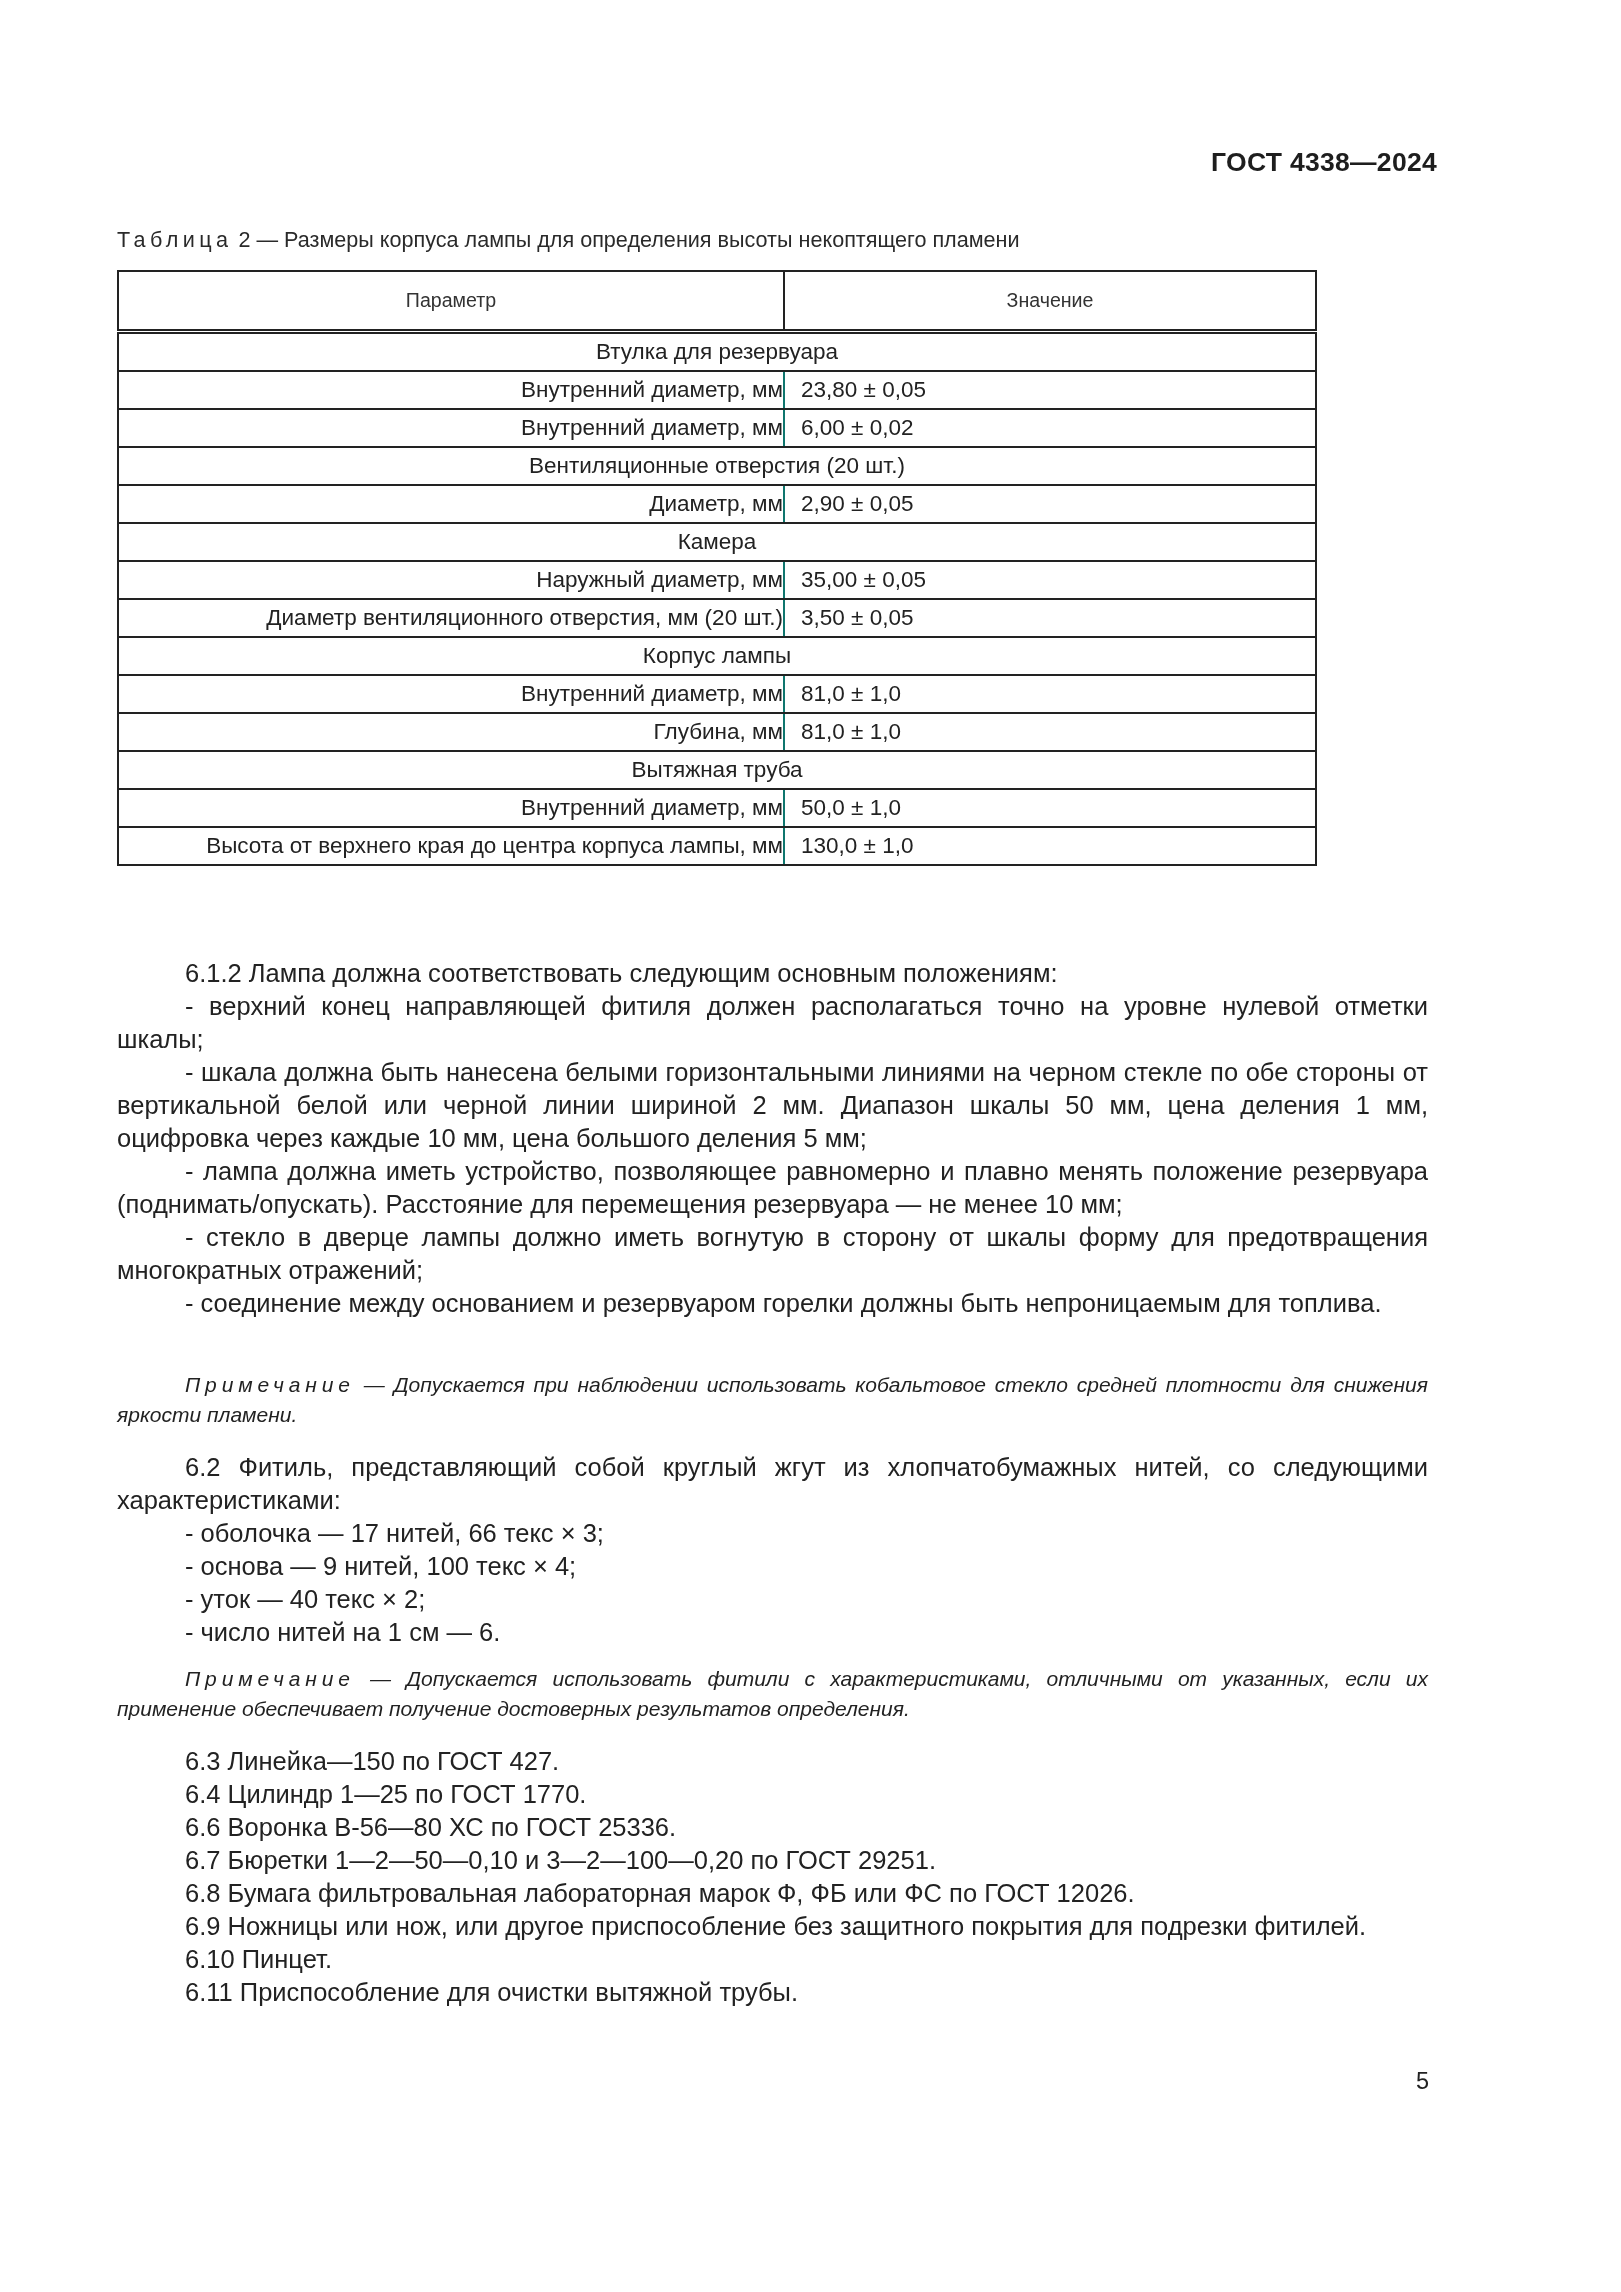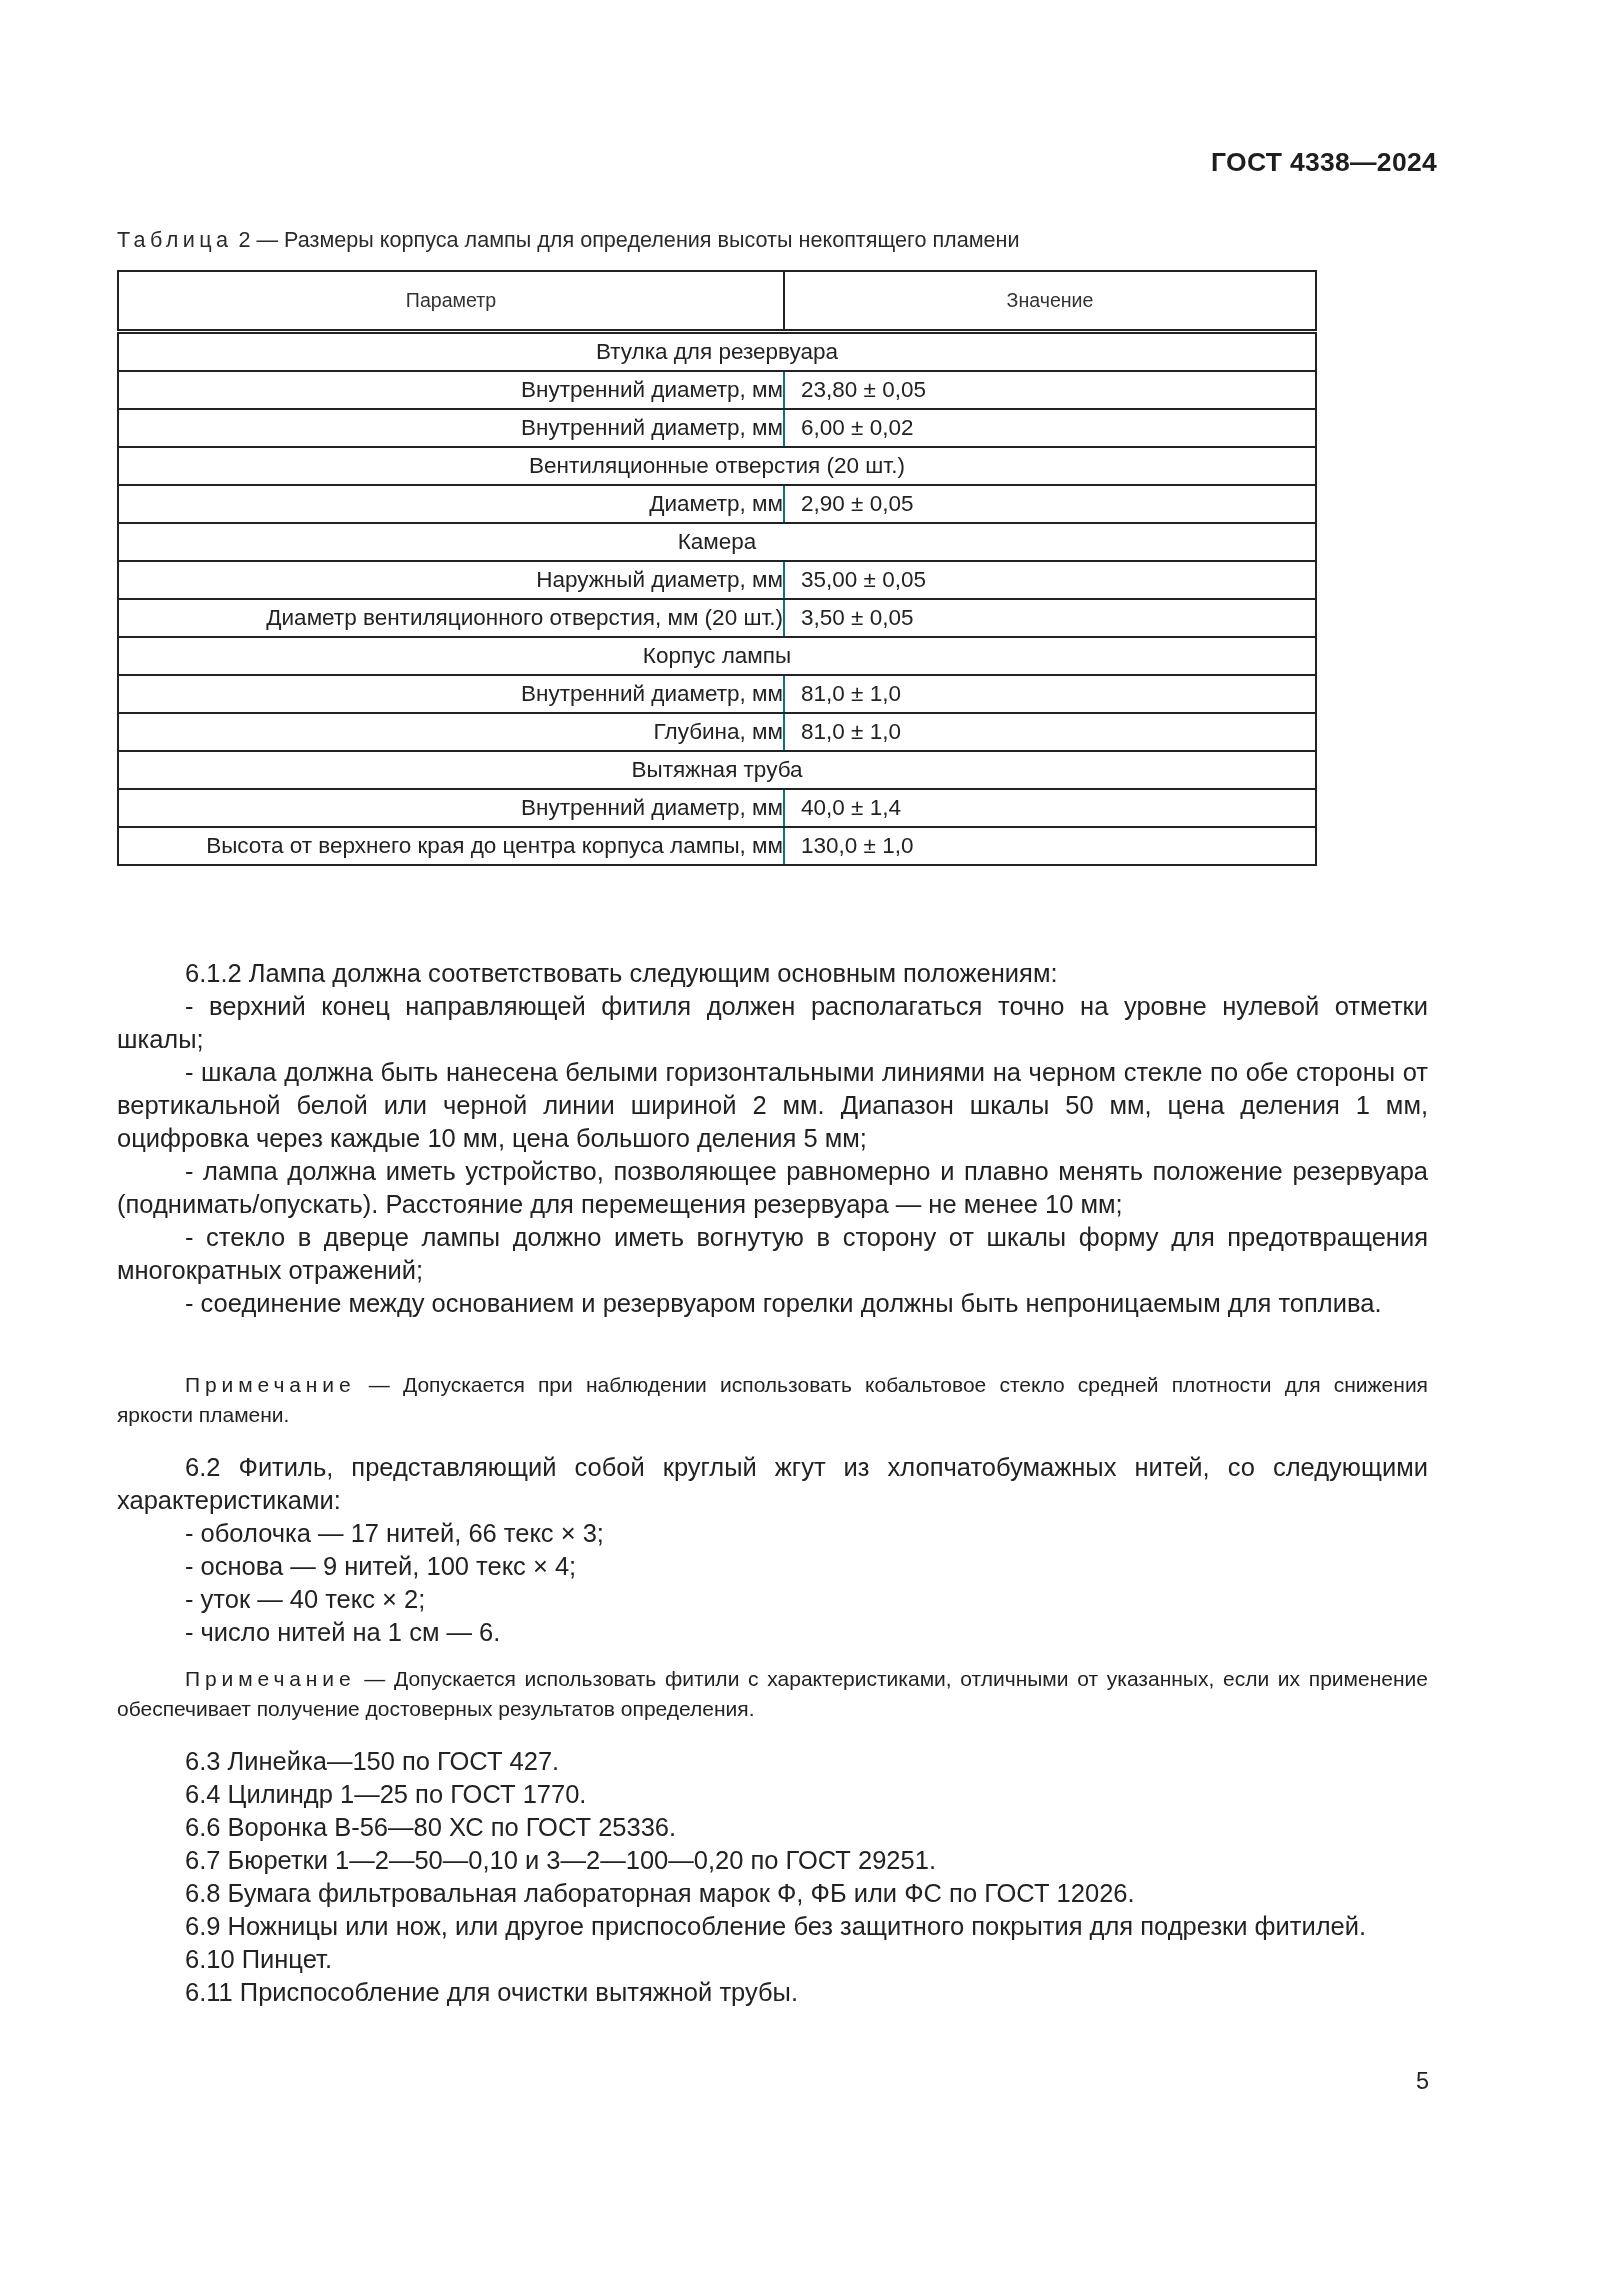--- a/index.html
+++ b/index.html
@@ -37,21 +37,21 @@
   .spec-table td.group { text-align: center; }
   .spec-table td.param { padding-left: 20px; border-right: 2px solid #0f766e; width: 644px; text-align: right; }
   .spec-table td.value { padding-left: 16px; }
   .body-text {
     position: absolute; left: 117px; width: 1311px;
     font-size: 25.5px; line-height: 33px; color: #222;
     text-align: justify;
   }
   .body-text p { margin: 0; text-indent: 68px; }
   .body-text p.item { text-indent: 68px; }
-  .note { font-size: 21px; line-height: 30px; }
+  .note { font-size: 21px; line-height: 30px; font-style: italic; }
   .note .spaced { letter-spacing: 4.9px; }
   .page-number {
     position: absolute; right: 192px; top: 2068px; font-size: 23.5px; color: #222;
   }
 </style>
 </head>
 <body>
 
 <div class="page-header">ГОСТ 4338—2024</div>
 
@@ -110,21 +110,21 @@
     <tr>
         <td class="param">Глубина, мм</td>
         <td class="value">81,0 ± 1,0</td>
       </tr>
 
     <tr>
         <td class="group" colspan="2">Вытяжная труба</td>
       </tr>
     <tr>
         <td class="param">Внутренний диаметр, мм</td>
-        <td class="value">40,0 ± 1,4</td>
+        <td class="value">50,0 ± 1,0</td>
       </tr>
     <tr>
         <td class="param">Высота от верхнего края до центра корпуса лампы, мм</td>
         <td class="value">130,0 ± 1,0</td>
       </tr>
   </tbody>
 </table>
 
 <div class="body-text" style="top: 957px;">
   <p>6.1.2 Лампа должна соответствовать следующим основным положениям:</p>

